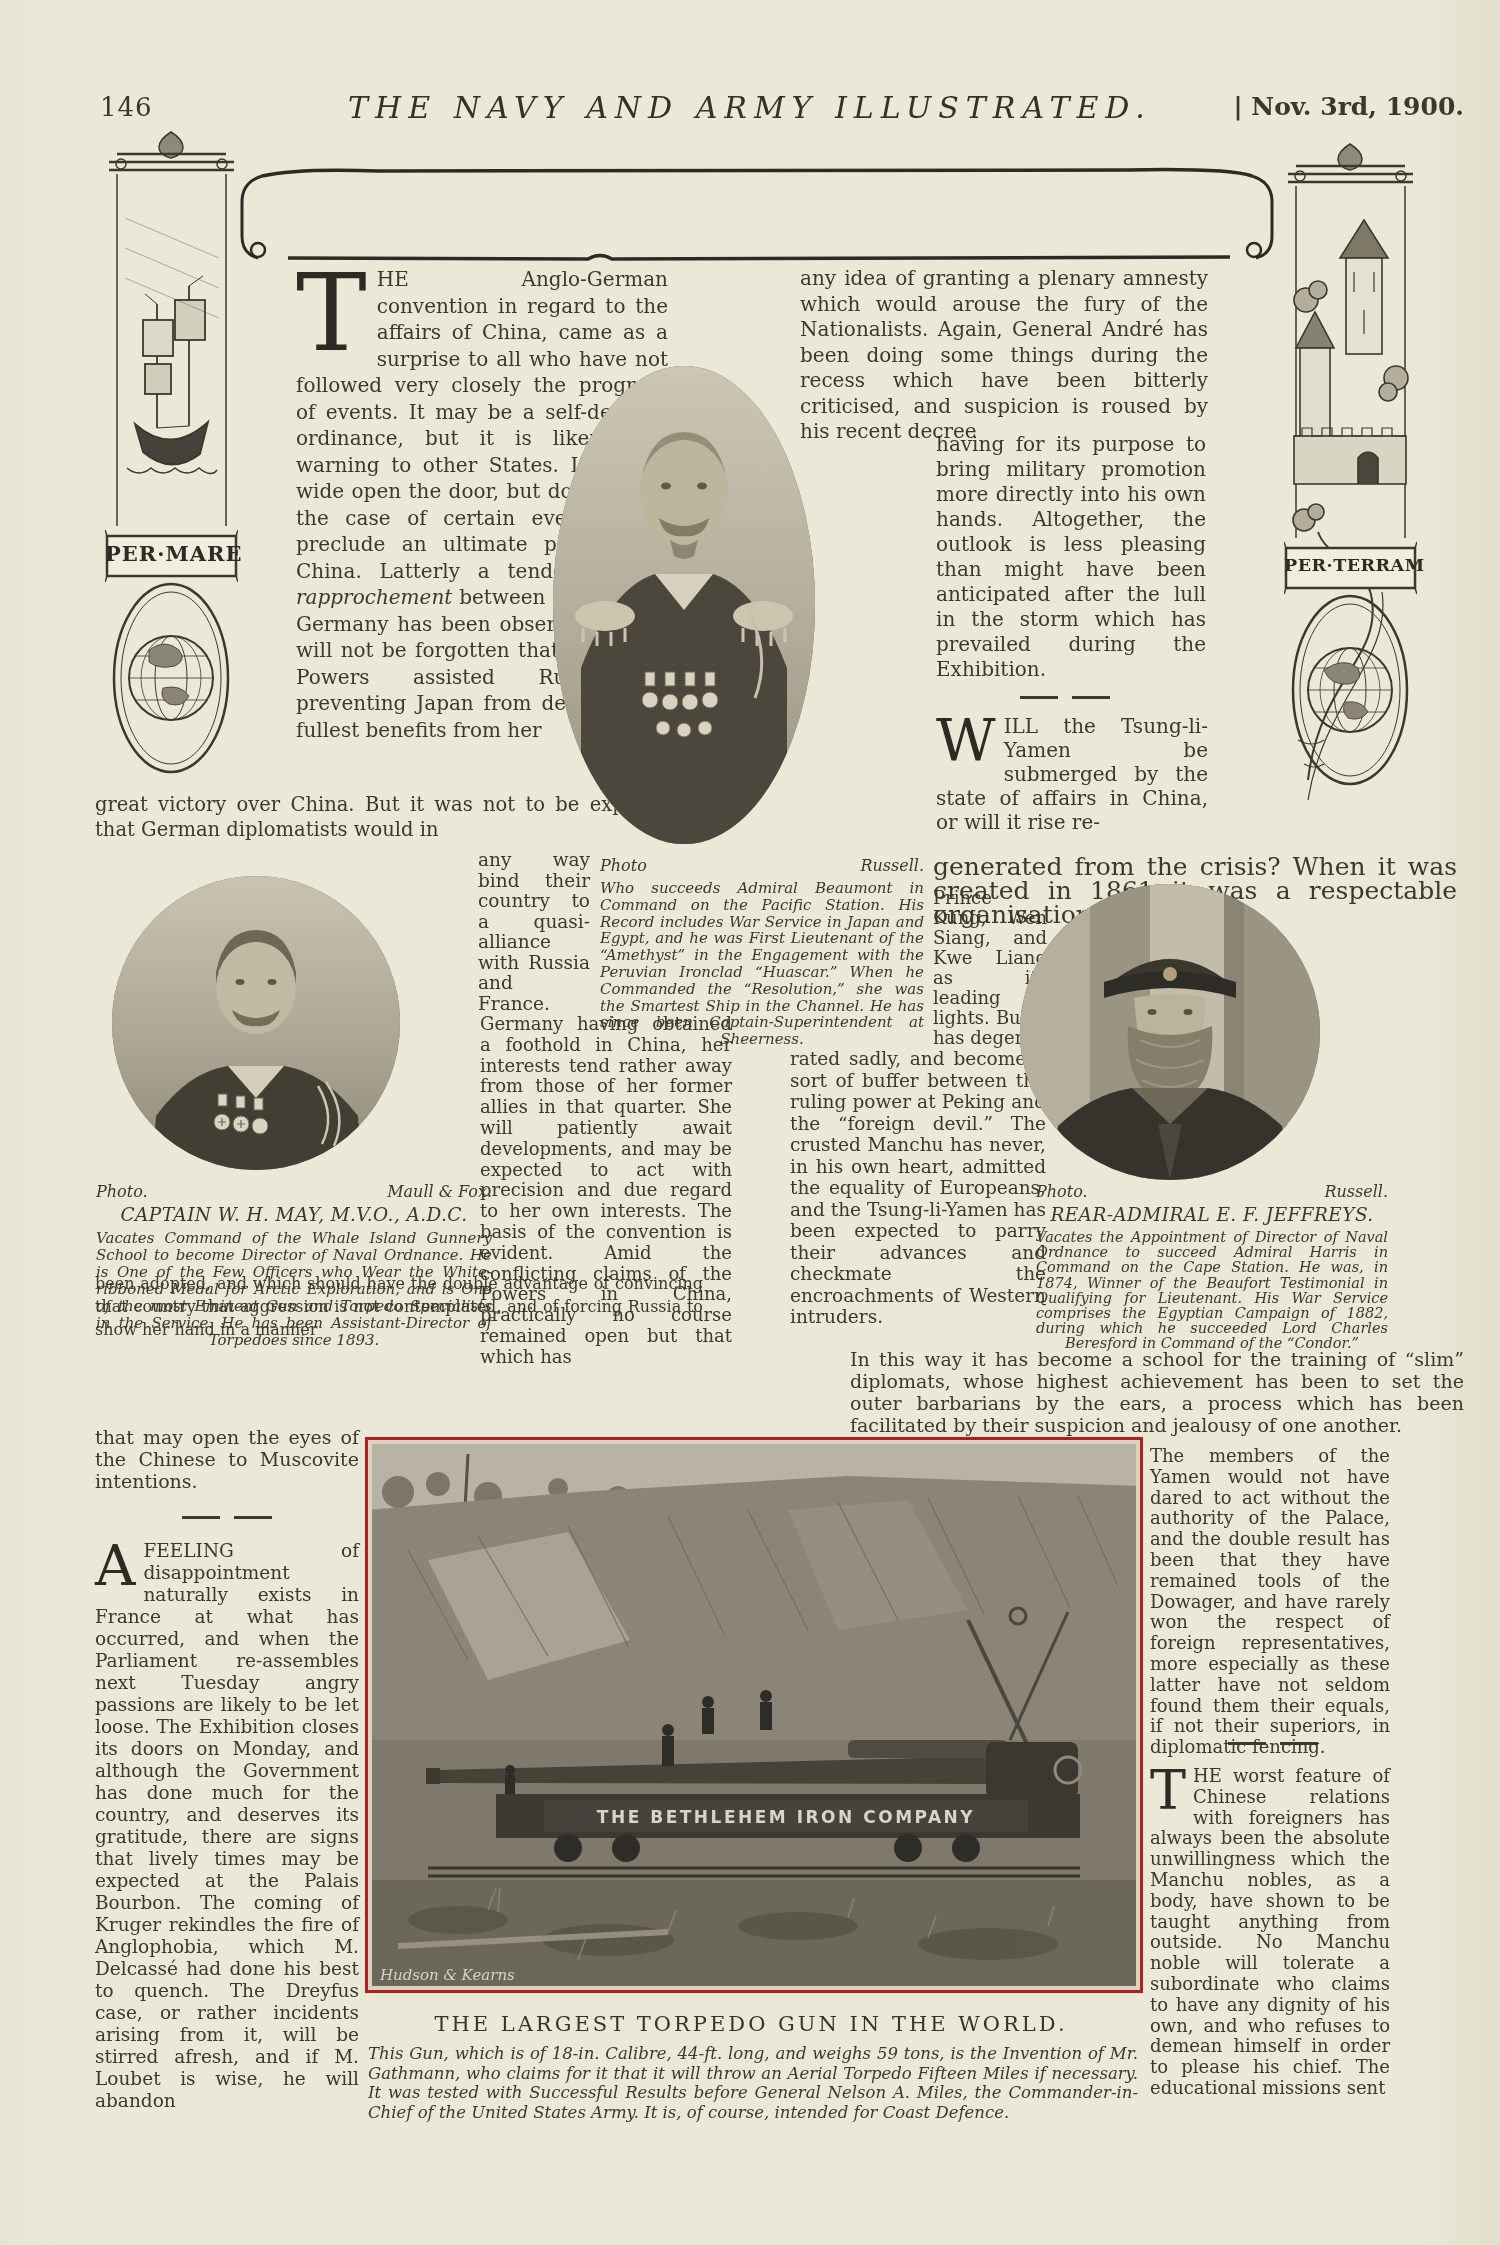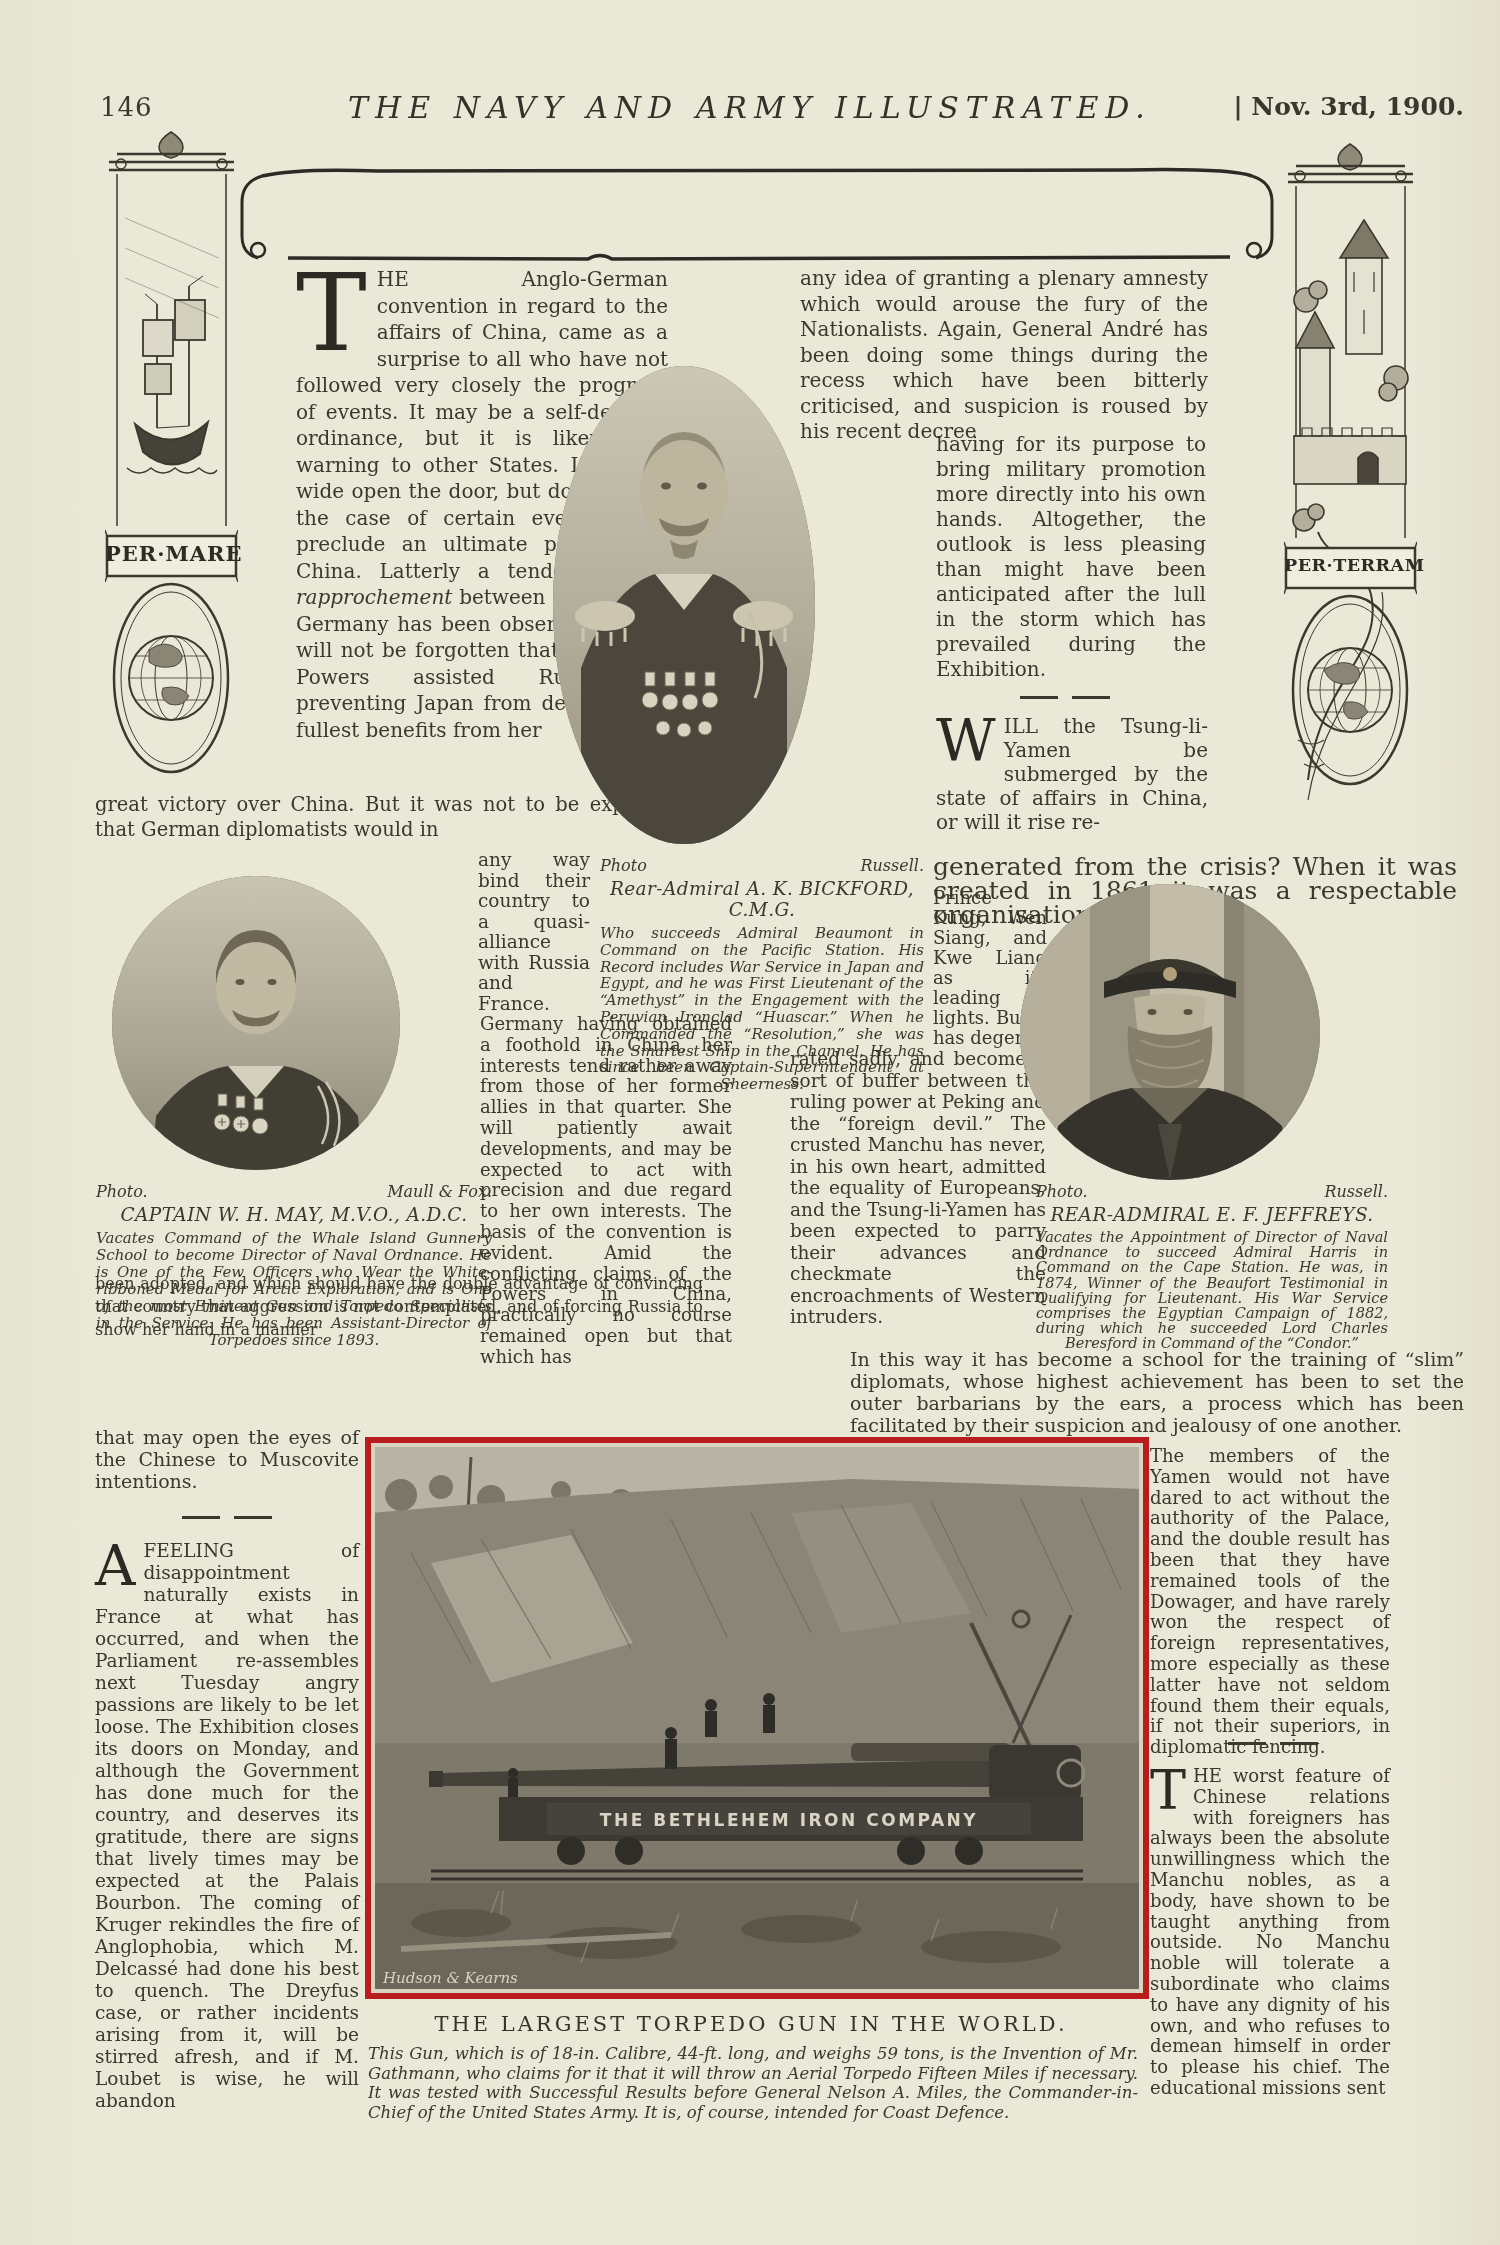--- a/index.html
+++ b/index.html
@@ -17,21 +17,21 @@
   .oval svg{display:block;width:100%;height:100%;}
   .cap{position:absolute;color:#3b382e;}
   .capline{display:flex;justify-content:space-between;font-style:italic;font-size:16px;}
   .capname{text-align:center;font-style:italic;font-size:18.5px;letter-spacing:.4px;margin-top:3px;}
   .capbio{font-style:italic;text-align:justify;text-align-last:center;margin-top:5px;}
   .pillar{position:absolute;}
   .pillar svg{display:block;width:100%;height:100%;}
   .banner-title{position:absolute;left:0;right:0;top:22px;text-align:center;
         font-weight:700;font-size:76px;letter-spacing:6px;color:#26241e;
         font-family:"DejaVu Serif",serif;text-shadow:1px 1px 0 rgba(40,36,28,.35);}
-  .photo-frame{position:absolute;border:6px solid #b91c1c;background:#a29d8e;}
+  .photo-frame{position:absolute;border:3px solid #b91c1c;background:#a29d8e;}
   .photo-frame svg{display:block;width:100%;height:100%;}
   i{font-style:italic;}
 </style>
 </head>
 <body>
 
 <div class="abs" style="left:100px;top:92px;font-size:26px;letter-spacing:1px;">146</div>
 <div class="abs" style="left:0;right:0;top:90px;text-align:center;font-style:italic;font-size:30px;letter-spacing:7px;color:#34312a;">THE NAVY AND ARMY ILLUSTRATED.</div>
 <div class="abs" style="right:36px;top:92px;font-size:25px;font-weight:700;">| Nov. 3rd, 1900.</div>
 
@@ -211,21 +211,20 @@
         <circle cx="152" cy="362" r="7"></circle>
   </g>
 </svg>
 </div>
 
 <div class="cap" style="left:600px;top:856px;width:324px;">
   <div class="capline">
     <span>Photo</span>
     <span>Russell.</span>
   </div>
-  <div class="capname">Rear-Admiral A. K. BICKFORD, C.M.G.</div>
   <div class="capbio" style="font-size:15px;line-height:16.8px;">Who succeeds Admiral Beaumont in Command on the Pacific Station.  His Record includes War Service in Japan and Egypt, and he was First Lieutenant of the “Amethyst” in the Engagement with the Peruvian Ironclad “Huascar.”  When he Commanded the “Resolution,” she was the Smartest Ship in the Channel.  He has since been Captain-Superintendent at Sheerness.</div>
 </div>
 
 <div class="oval" style="left:112px;top:876px;width:288px;height:294px;">
 <svg viewBox="0 0 288 294">
   <defs>
         <linearGradient id="gmy" x1="0" y1="0" x2="0" y2="1">
     <stop offset="0" stop-color="#c9c4b1"></stop>
           <stop offset="0.6" stop-color="#aaa492"></stop>
           <stop offset="1" stop-color="#8e8876"></stop>

